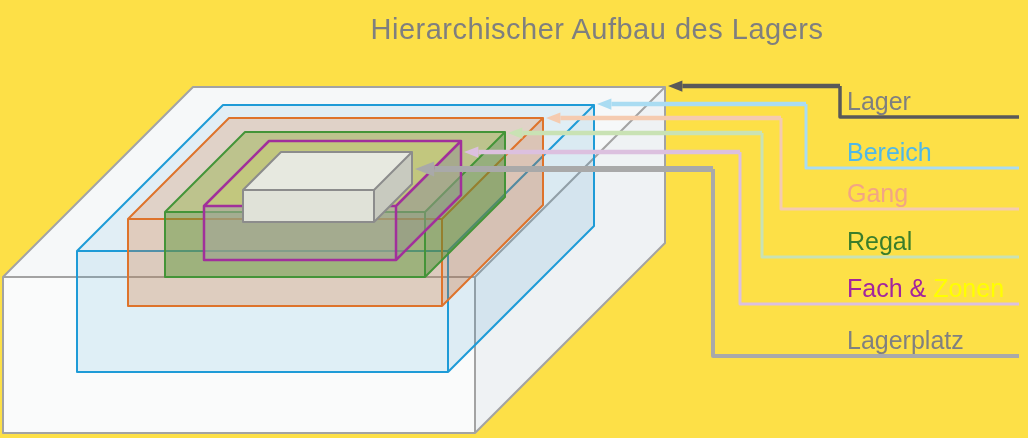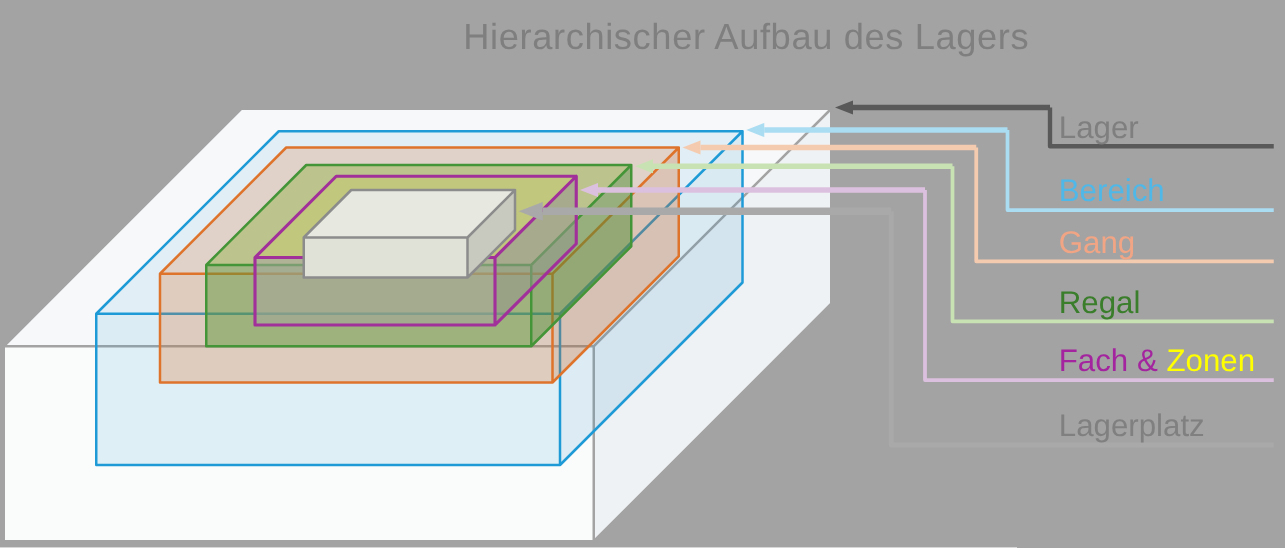--- a/index.html
+++ b/index.html
@@ -1,16 +1,16 @@
 <!DOCTYPE html>
 <html><head>
 <meta charset="utf-8">
 <style>
   html,body{margin:0;padding:0;background:#ffffff;}
-  .stage{width:1028px;height:438px;position:relative;background:#a3a3a3;overflow:hidden;}
+  .stage{width:1028px;height:438px;position:relative;background:#fde047;overflow:hidden;}
   svg{display:block;}
   text{font-family:"Liberation Sans", sans-serif;}
   .title-text{font-size:29px;letter-spacing:0.5px;}
   .level-label{font-size:25px;}
 </style>
 </head>
 <body>
 
 <div class="stage">
   <svg id="diagram" width="1028" height="438" viewBox="0 0 1028 438" xmlns="http://www.w3.org/2000/svg">

